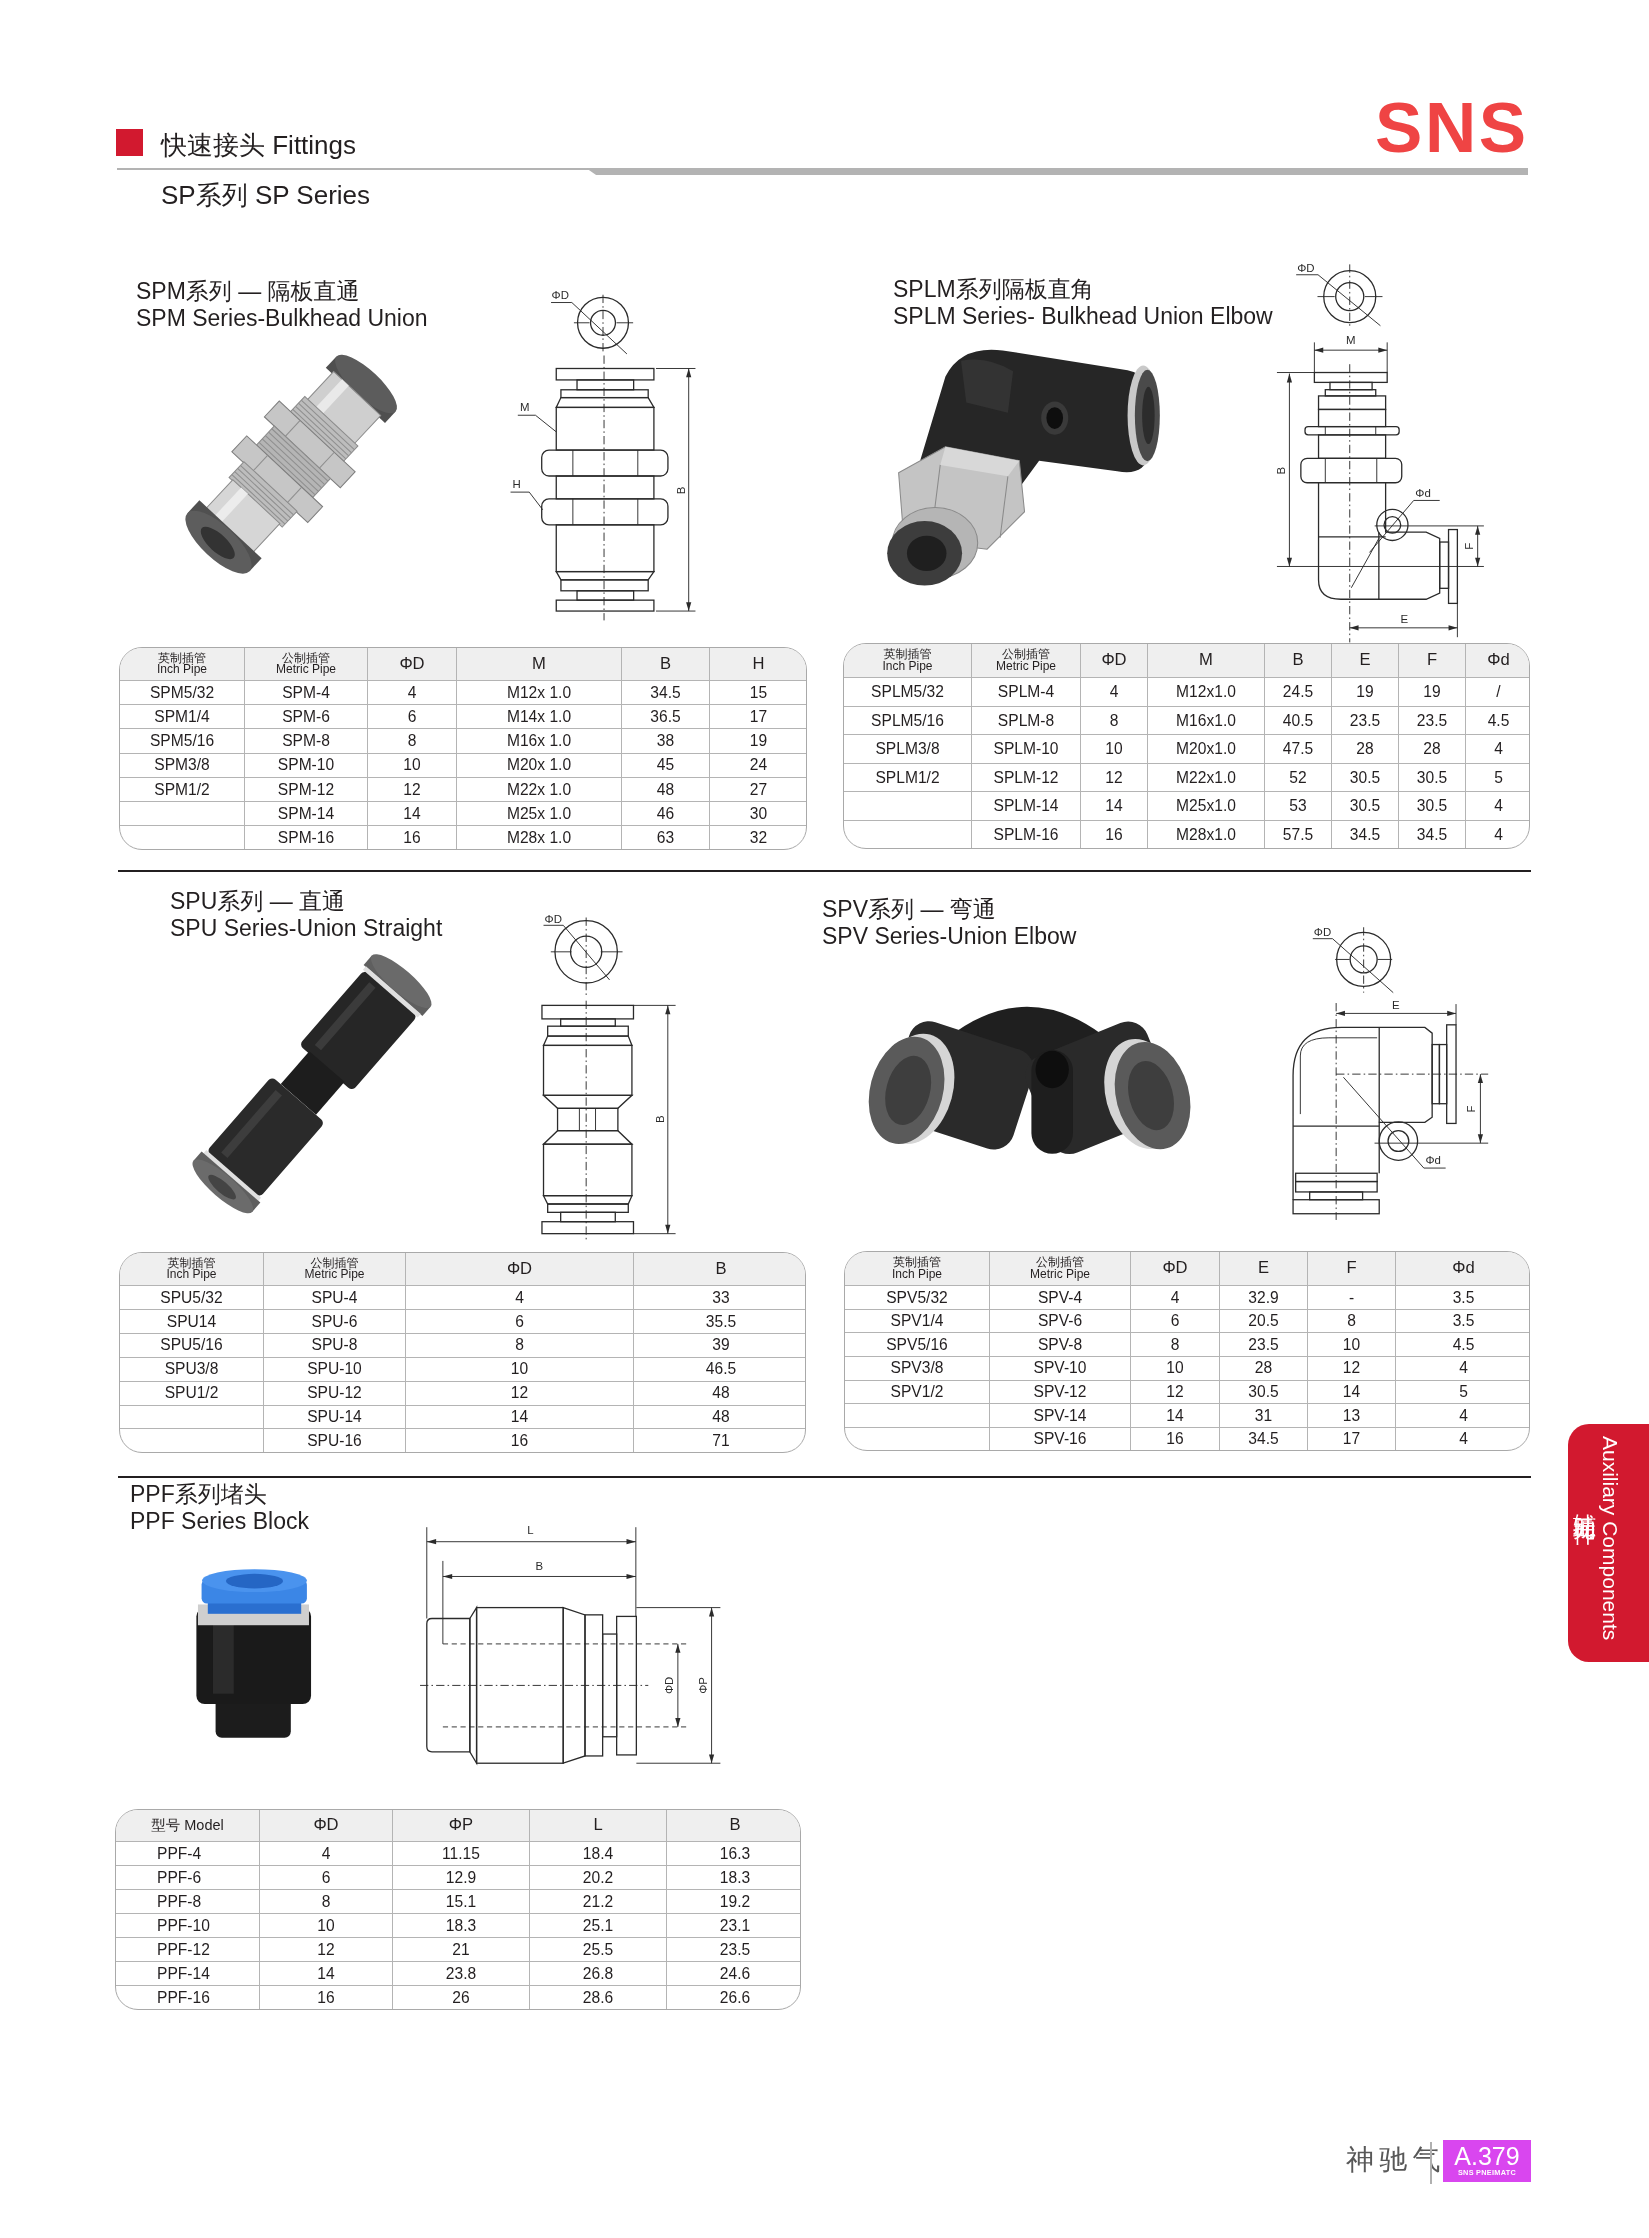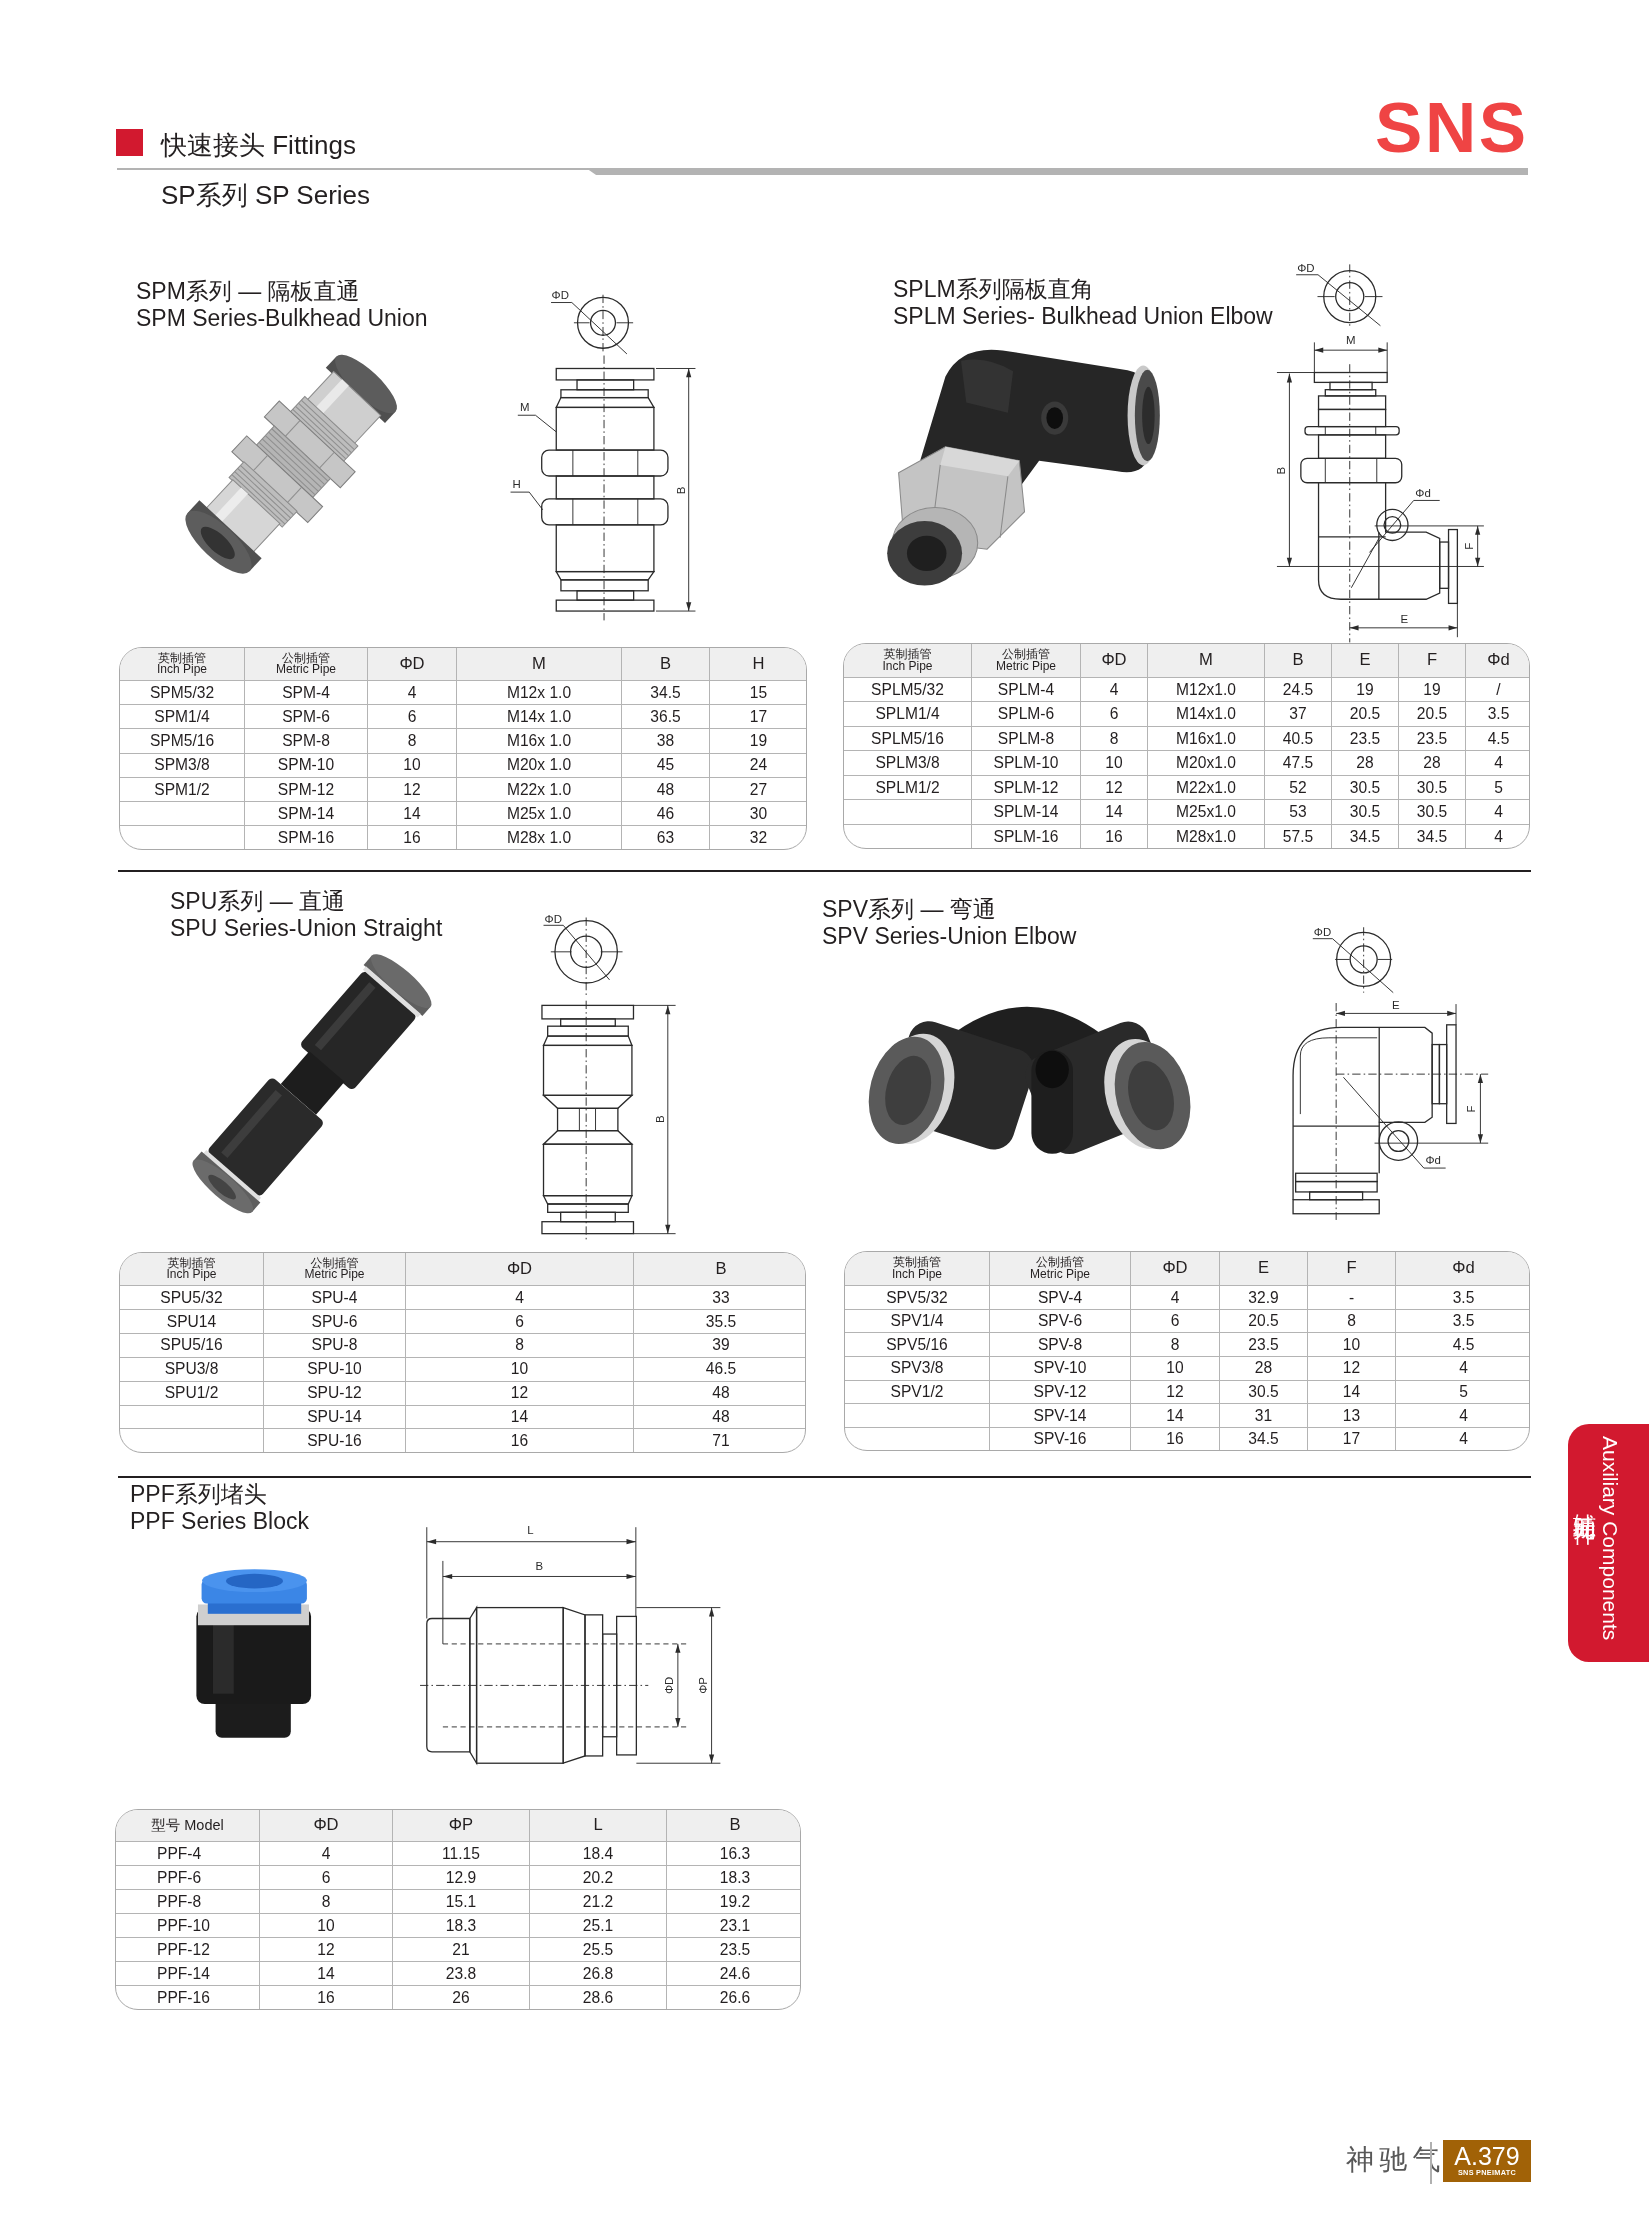--- a/index.html
+++ b/index.html
@@ -26,21 +26,21 @@
 .thin{stroke-width:1.8}
 .dash{stroke-dasharray:16 6 3 6}
 .dashed{stroke-dasharray:10 7}
 .ah{fill:#2b2b2b}
 .dl{font-family:"Liberation Sans",sans-serif;font-size:22px;fill:#2b2b2b}
 .tab{left:1568px;top:1424px;width:81px;height:238px;background:#d2192f;border-radius:21px 0 0 21px}
 .tab-en{left:1600px;top:1436px;writing-mode:vertical-rl;color:#fff;font-size:21px;line-height:21px;white-space:nowrap}
 .tab-cn{left:1573px;top:1495px;writing-mode:vertical-rl;text-orientation:upright;color:#fff;font-size:23px;line-height:24px;letter-spacing:3.1px;white-space:nowrap}
 .ft-cn{left:1346px;top:2144px;font-size:28px;line-height:32px;font-weight:normal;color:#585858;letter-spacing:5.2px;white-space:nowrap}
 .ft-div{left:1430px;top:2142px;width:1.6px;height:42px;background:#b0b0b0}
-.ft-box{left:1443px;top:2140px;width:88px;height:42px;background:#a16207;color:#fff;text-align:center}
+.ft-box{left:1443px;top:2140px;width:88px;height:42px;background:#d946ef;color:#fff;text-align:center}
 .ft-num{display:block;font-size:25px;line-height:26px;padding-top:3.1px}
 .ft-en{display:block;font-size:7.3px;line-height:8.3px;font-weight:bold;letter-spacing:0.3px}
 </style>
 </head>
 <body>
 
 <div class="abs red-sq"></div>
 <div class="abs cat-title">快速接头 Fittings</div>
 <div class="abs brand">SNS</div>
 <div class="abs hline-thin"></div>
@@ -370,30 +370,20 @@
             <td>SPLM5/32</td>
             <td>SPLM-4</td>
             <td>4</td>
             <td>M12x1.0</td>
             <td>24.5</td>
             <td>19</td>
             <td>19</td>
             <td>/</td>
           </tr>
         <tr>
-            <td>SPLM1/4</td>
-            <td>SPLM-6</td>
-            <td>6</td>
-            <td>M14x1.0</td>
-            <td>37</td>
-            <td>20.5</td>
-            <td>20.5</td>
-            <td>3.5</td>
-          </tr>
-        <tr>
             <td>SPLM5/16</td>
             <td>SPLM-8</td>
             <td>8</td>
             <td>M16x1.0</td>
             <td>40.5</td>
             <td>23.5</td>
             <td>23.5</td>
             <td>4.5</td>
           </tr>
         <tr>

